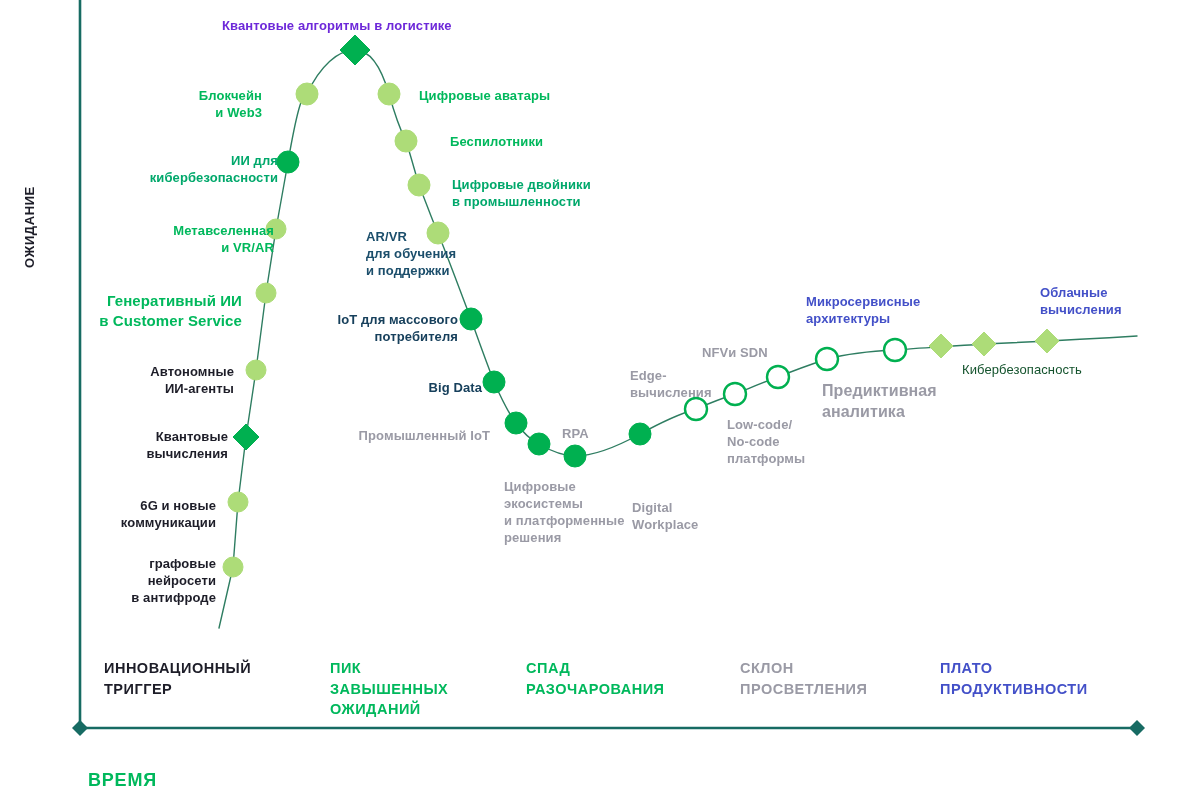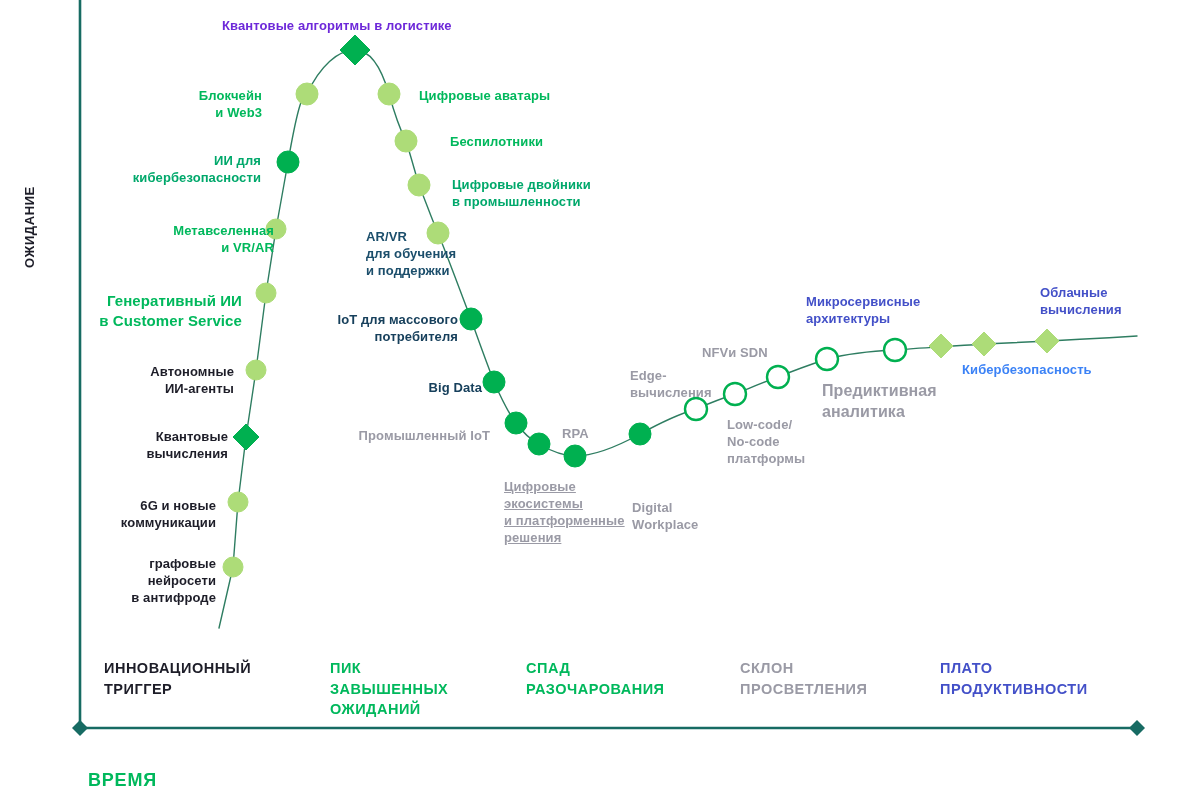--- a/index.html
+++ b/index.html
@@ -135,51 +135,51 @@
       <div class="lbl" style="left: 86px; top: 498px; width: 130px; text-align: right; color: rgb(29, 29, 40); font-size: 13px; font-weight: bold;">6G и новые
 коммуникации</div>
       <div class="lbl" style="left: 110px; top: 429px; width: 118px; text-align: right; color: rgb(29, 29, 40); font-size: 13px; font-weight: bold;">Квантовые
 вычисления</div>
       <div class="lbl" style="left: 110px; top: 364px; width: 124px; text-align: right; color: rgb(29, 29, 40); font-size: 13px; font-weight: bold;">Автономные
 ИИ-агенты</div>
       <div class="lbl" style="left: 92px; top: 291px; width: 150px; text-align: right; color: rgb(0, 184, 92); font-size: 15px; font-weight: bold;">Генеративный ИИ
 в Customer Service</div>
       <div class="lbl" style="left: 128px; top: 223px; width: 146px; text-align: right; color: rgb(0, 184, 92); font-size: 13px; font-weight: bold;">Метавселенная
 и VR/AR</div>
-      <div class="lbl" style="left: 83px; top: 153px; width: 178px; text-align: right; color: rgb(0, 168, 107); font-size: 13px; font-weight: bold;">ИИ для
+      <div class="lbl" style="left: 100px; top: 153px; width: 178px; text-align: right; color: rgb(0, 168, 107); font-size: 13px; font-weight: bold;">ИИ для
 кибербезопасности</div>
       <div class="lbl" style="left: 150px; top: 88px; width: 112px; text-align: right; color: rgb(0, 184, 92); font-size: 13px; font-weight: bold;">Блокчейн
 и Web3</div>
       <div class="lbl" style="left: 222px; top: 18px; width: 300px; text-align: left; color: #6d28d9; font-size: 13px; font-weight: bold;">Квантовые алгоритмы в логистике</div>
       <div class="lbl" style="left: 419px; top: 88px; width: 180px; text-align: left; color: rgb(0, 184, 92); font-size: 13px; font-weight: bold;">Цифровые аватары</div>
       <div class="lbl" style="left: 450px; top: 134px; width: 150px; text-align: left; color: rgb(0, 184, 92); font-size: 13px; font-weight: bold;">Беспилотники</div>
       <div class="lbl" style="left: 452px; top: 177px; width: 190px; text-align: left; color: rgb(0, 168, 107); font-size: 13px; font-weight: bold;">Цифровые двойники
 в промышленности</div>
       <div class="lbl" style="left: 366px; top: 229px; width: 120px; text-align: left; color: rgb(27, 78, 107); font-size: 13px; font-weight: bold;">AR/VR
 для обучения
 и поддержки</div>
       <div class="lbl" style="left: 298px; top: 312px; width: 160px; text-align: right; color: rgb(23, 64, 92); font-size: 13px; font-weight: bold;">IoT для массового
 потребителя</div>
       <div class="lbl" style="left: 392px; top: 380px; width: 90px; text-align: right; color: rgb(23, 64, 92); font-size: 13px; font-weight: bold;">Big Data</div>
       <div class="lbl" style="left: 330px; top: 428px; width: 160px; text-align: right; color: rgb(154, 154, 165); font-size: 13px; font-weight: bold;">Промышленный IoT</div>
-      <div class="lbl" style="left: 504px; top: 479px; width: 170px; text-align: left; color: rgb(154, 154, 165); font-size: 13px; font-weight: bold; text-decoration: underline;">Цифровые
+      <div class="lbl" style="left: 504px; top: 479px; width: 170px; text-align: left; color: rgb(154, 154, 165); font-size: 13px; font-weight: bold;">Цифровые
 экосистемы
 и платформенные
 решения</div>
       <div class="lbl" style="left: 562px; top: 426px; width: 60px; text-align: left; color: rgb(154, 154, 165); font-size: 13px; font-weight: bold;">RPA</div>
       <div class="lbl" style="left: 632px; top: 456px; width: 110px; text-align: left; color: rgb(154, 154, 165); font-size: 13px; font-weight: bold; margin-top: 44px;">Digital
 Workplace</div>
       <div class="lbl" style="left: 630px; top: 368px; width: 110px; text-align: left; color: rgb(154, 154, 165); font-size: 13px; font-weight: bold;">Edge-
 вычисления</div>
       <div class="lbl" style="left: 702px; top: 345px; width: 110px; text-align: left; color: rgb(154, 154, 165); font-size: 13px; font-weight: bold;">NFVи SDN</div>
       <div class="lbl" style="left: 727px; top: 417px; width: 120px; text-align: left; color: rgb(154, 154, 165); font-size: 13px; font-weight: bold;">Low-code/
 No-code
 платформы</div>
       <div class="lbl" style="left: 806px; top: 294px; width: 150px; text-align: left; color: rgb(67, 80, 200); font-size: 13px; font-weight: bold;">Микросервисные
 архитектуры</div>
       <div class="lbl" style="left: 822px; top: 381px; width: 130px; text-align: left; color: rgb(154, 154, 165); font-size: 16px; font-weight: bold;">Предиктивная
 aналитика</div>
-      <div class="lbl" style="left: 962px; top: 362px; width: 180px; text-align: left; color: #3b82f6; font-size: 13px; font-weight: bold;">Кибербезопасность</div>
+      <div class="lbl" style="left: 962px; top: 362px; width: 180px; text-align: left; color: #14532d; font-size: 13px; font-weight: normal;">Кибербезопасность</div>
       <div class="lbl" style="left: 1040px; top: 285px; width: 120px; text-align: left; color: rgb(67, 80, 200); font-size: 13px; font-weight: bold;">Облачные
 вычисления</div>
     </div>
 
 </div>
 
 </body></html>

